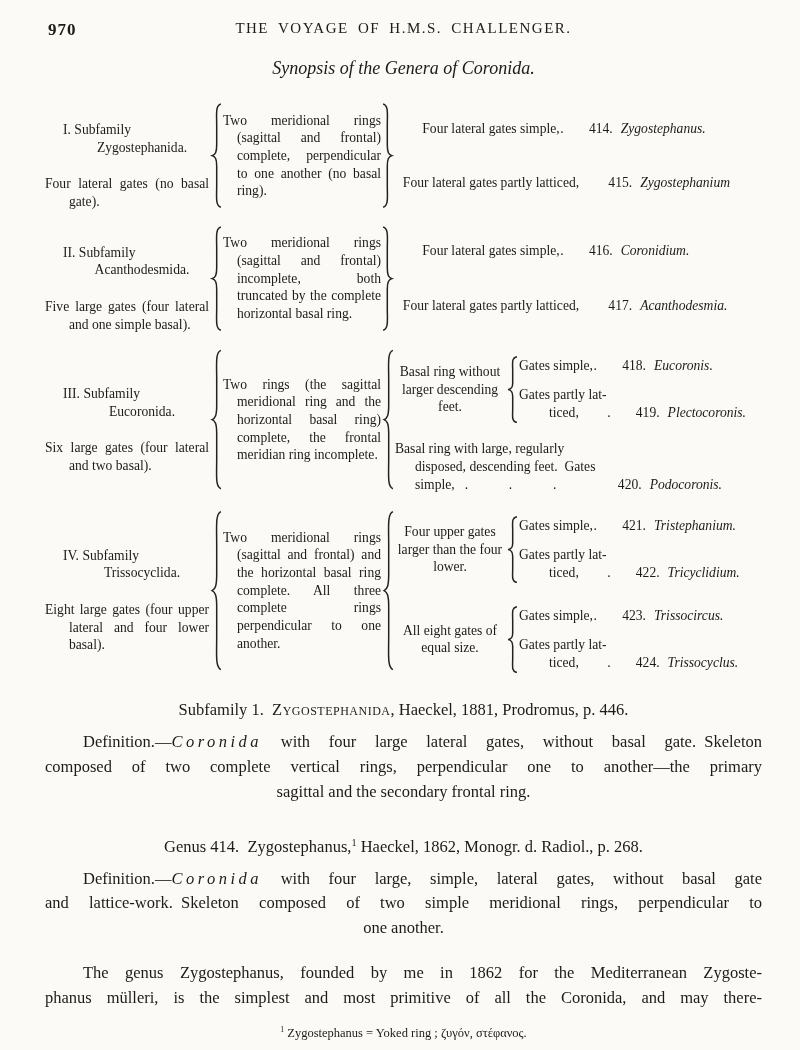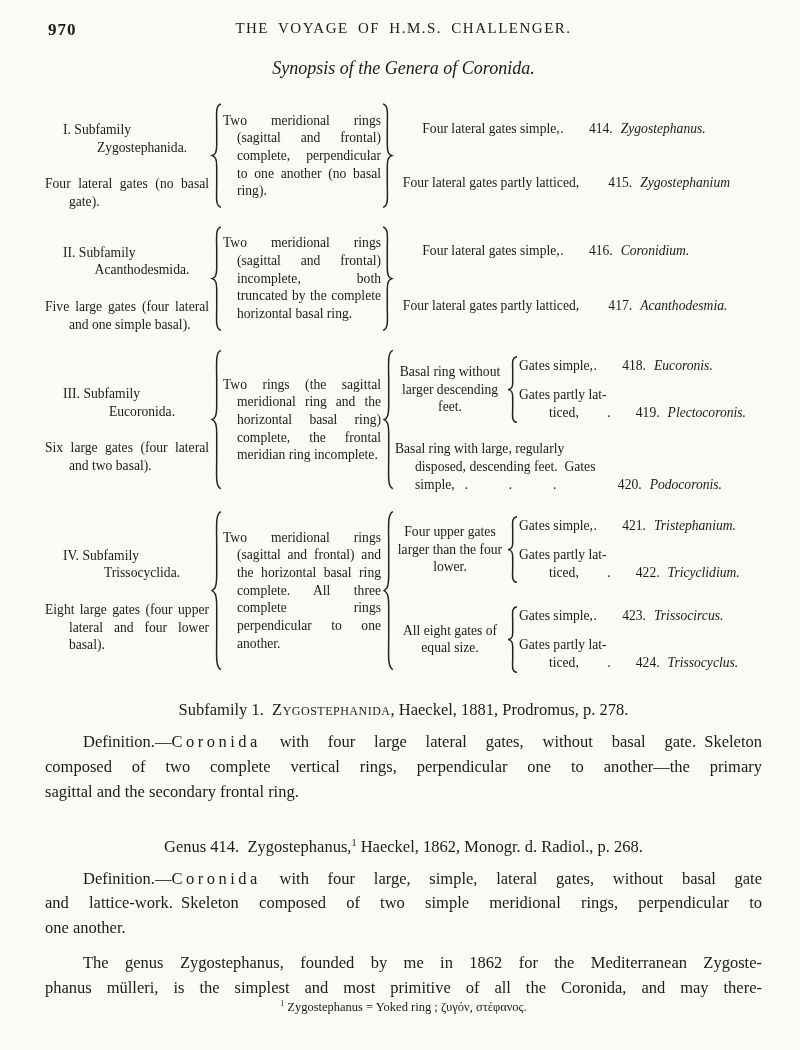--- a/index.html
+++ b/index.html
@@ -43,27 +43,27 @@
   .gentries{flex:1;display:flex;flex-direction:column;justify-content:space-between;gap:10px;padding:3px 0;}
   .gsingle{display:flex;align-items:flex-end;margin-top:16px;}
   .gdesc{flex:1;text-align:left;padding-left:20px;text-indent:-20px;}
   .dots3{white-space:pre;padding-left:10px;}
   .mt6{margin-top:6px;}
 
   
   .section-heading{text-align:center;font-size:16.5px;margin:26px 0 6px;}
   .para{font-size:16.5px;line-height:1.5;margin:10px 0 0;}
   .jline{text-align:justify;text-align-last:justify;}
-  .lline{text-align:left;}
+  .lline{text-align:center;}
   .first{padding-left:38px;}
-  .footnote{text-align:center;font-size:12.5px;}
+  .footnote{text-align:center;font-size:12.5px;margin-top:16px;}
 
   .seg-i{}
   .seg-sc{font-variant:small-caps;letter-spacing:0.5px;}
-  .seg-sp{letter-spacing:3.5px;}
+  .seg-sp{letter-spacing:3.5px;font-style:italic;}
   .seg-sup{vertical-align:super;font-size:0.62em;line-height:0;}
 </style>
 </head>
 <body>
 
 <div class="page">
 
   <div class="running-head">
     <span class="page-number">970</span>
     <div class="running-title">THE VOYAGE OF H.M.S. CHALLENGER.</div>
@@ -250,36 +250,36 @@
               <span class="enum">424.</span>
               <span class="egen">Trissocyclus.</span>
             </div>
           </div>
         </div>
       </div>
     </div>
 
   </div>
 
-  <div class="section-heading"><span>Subfamily 1. </span><span class="seg-sc">Zygostephanida</span><span>, Haeckel, 1881, Prodromus, p. 278.</span></div>
+  <div class="section-heading"><span>Subfamily 1. </span><span class="seg-sc">Zygostephanida</span><span>, Haeckel, 1881, Prodromus, p. 446.</span></div>
 
   <div class="para">
     <div class="jline first"><span class="seg-i">Definition.</span><span>—</span><span class="seg-sp">Coronida</span><span> with four large lateral gates, without basal gate. Skeleton</span></div>
     <div class="jline"><span>composed of two complete vertical rings, perpendicular one to another—the primary</span></div>
     <div class="lline"><span>sagittal and the secondary frontal ring.</span></div>
   </div>
 
   <div class="section-heading" style="margin-top:32px"><span>Genus 414. </span><span class="seg-i">Zygostephanus,</span><span class="seg-sup">1</span><span> Haeckel, 1862, Monogr. d. Radiol., p. 268.</span></div>
 
   <div class="para">
     <div class="jline first"><span class="seg-i">Definition.</span><span>—</span><span class="seg-sp">Coronida</span><span> with four large, simple, lateral gates, without basal gate</span></div>
     <div class="jline"><span>and lattice-work. Skeleton composed of two simple meridional rings, perpendicular to</span></div>
     <div class="lline"><span>one another.</span></div>
   </div>
 
-  <div class="para" style="margin-top:10px">
+  <div class="para" style="margin-top:20px">
     <div class="jline first"><span>The genus </span><span class="seg-i">Zygostephanus,</span><span> founded by me in 1862 for the Mediterranean </span><span class="seg-i">Zygoste-</span></div>
     <div class="jline"><span class="seg-i">phanus mülleri,</span><span> is the simplest and most primitive of all the Coronida, and may there-</span></div>
   </div>
 
   <div class="footnote"><span class="seg-sup">1</span><span> </span><span class="seg-i">Zygostephanus</span><span> = Yoked ring ; </span><span class="seg-i">ζυγόν, στέφανος.</span></div>
 
 </div>
 
 </body></html>

